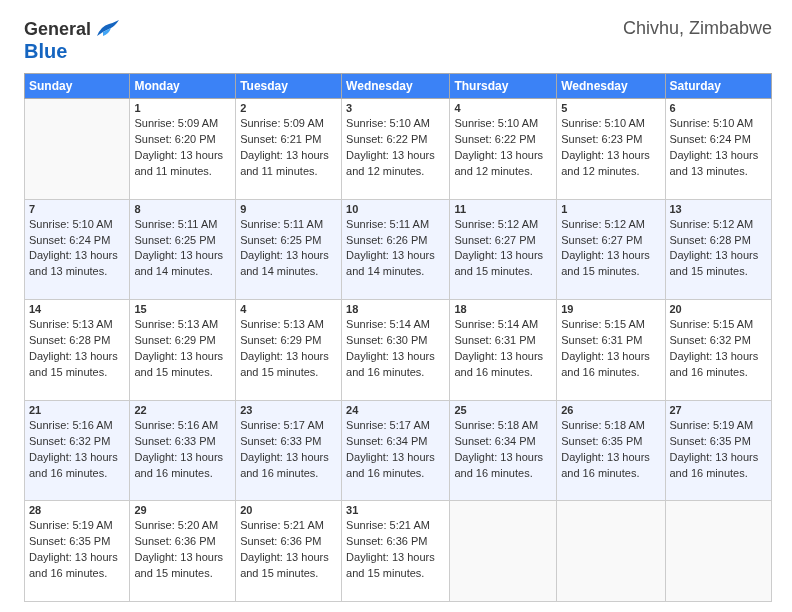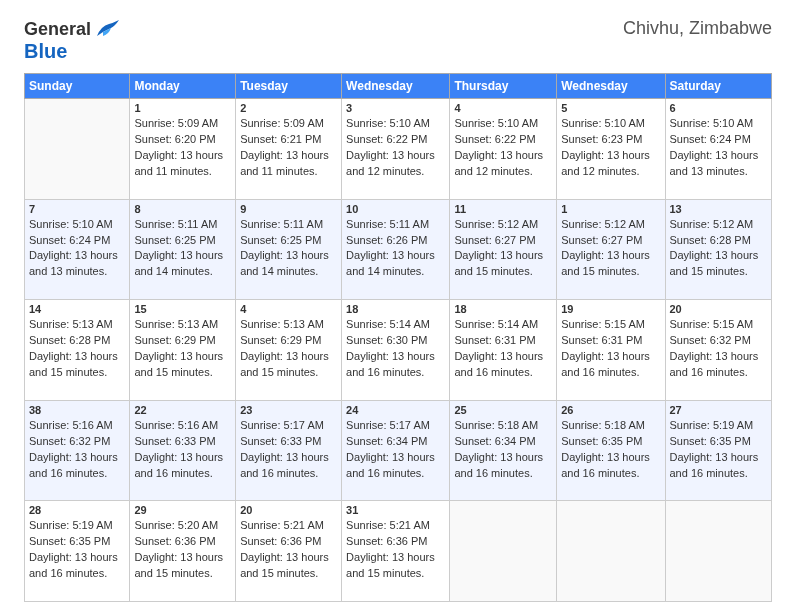--- a/index.html
+++ b/index.html
@@ -220,21 +220,21 @@
             <span class="day-num">19</span>
             <div class="day-info"><span>Sunrise: 5:15 AM</span><br><span>Sunset: 6:31 PM</span><br><span>Daylight: 13 hours</span><br><span>and 16 minutes.</span></div>
           </td>
           <td>
             <span class="day-num">20</span>
             <div class="day-info"><span>Sunrise: 5:15 AM</span><br><span>Sunset: 6:32 PM</span><br><span>Daylight: 13 hours</span><br><span>and 16 minutes.</span></div>
           </td>
         </tr>
         <tr class="alt-row">
           <td>
-            <span class="day-num">38</span>
+            <span class="day-num">21</span>
             <div class="day-info"><span>Sunrise: 5:16 AM</span><br><span>Sunset: 6:32 PM</span><br><span>Daylight: 13 hours</span><br><span>and 16 minutes.</span></div>
           </td>
           <td>
             <span class="day-num">22</span>
             <div class="day-info"><span>Sunrise: 5:16 AM</span><br><span>Sunset: 6:33 PM</span><br><span>Daylight: 13 hours</span><br><span>and 16 minutes.</span></div>
           </td>
           <td>
             <span class="day-num">23</span>
             <div class="day-info"><span>Sunrise: 5:17 AM</span><br><span>Sunset: 6:33 PM</span><br><span>Daylight: 13 hours</span><br><span>and 16 minutes.</span></div>
           </td>

